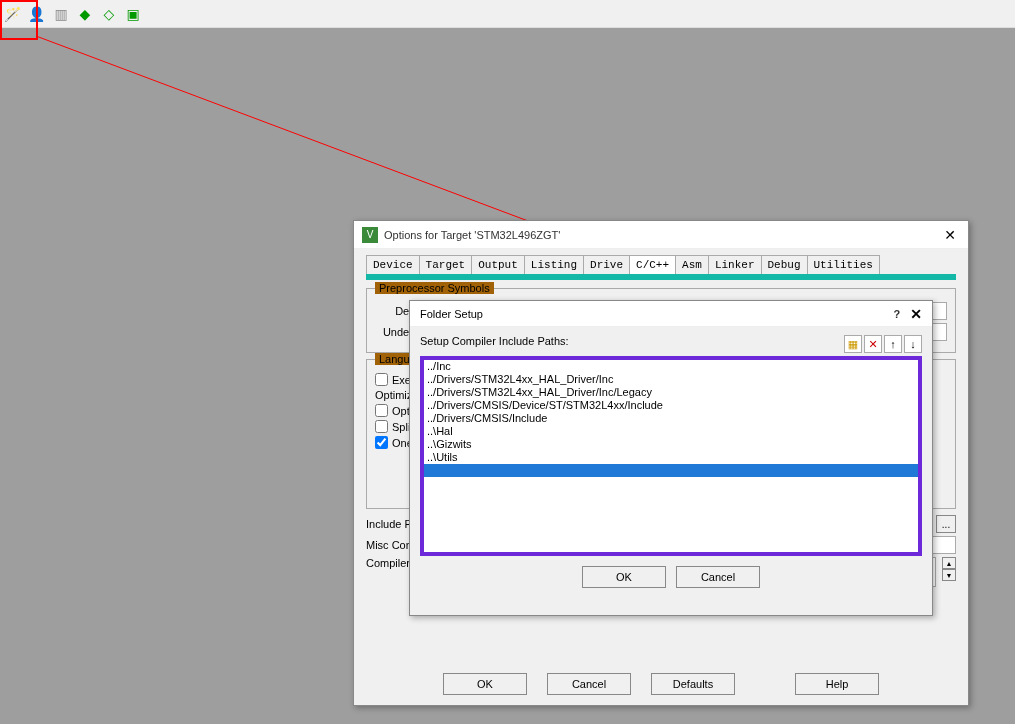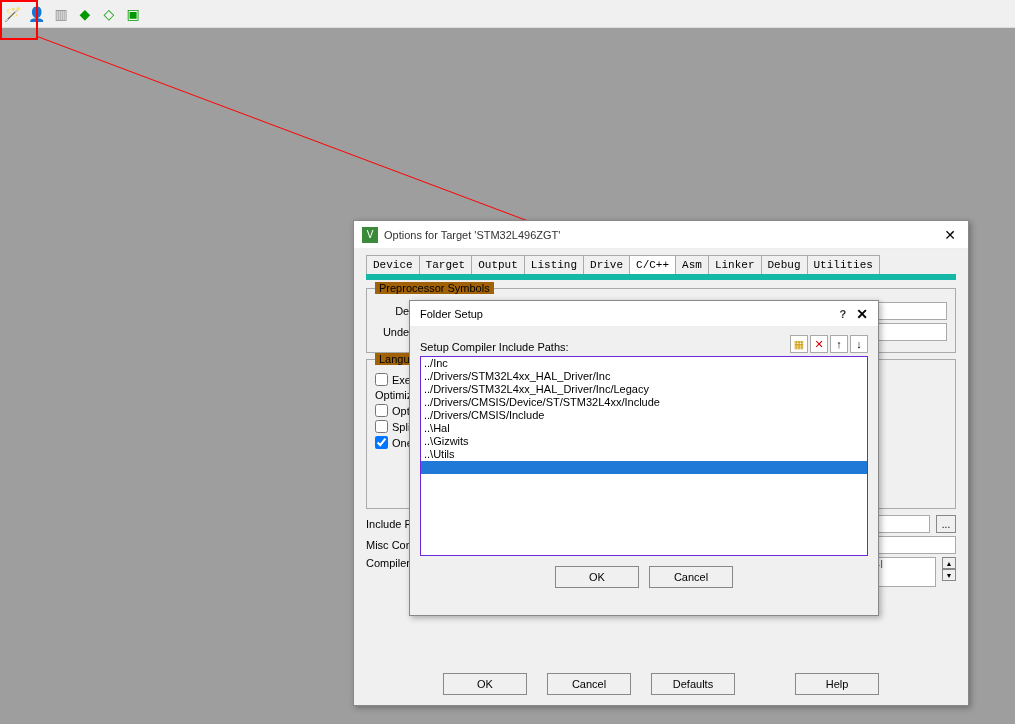--- a/index.html
+++ b/index.html
@@ -191,21 +191,21 @@
   padding: 0;
   border: 1px solid #888;
   background: #f0f0f0;
   cursor: pointer;
   line-height: 1;
 }
 
 
 .dlg-folder {
   top: 300px; left: 409px;
-  width: 470px; height: 316px;
+  width: 524px; height: 316px;
   background: #fff;
   z-index: 10;
 }
 .fs-titlebar {
   height: 26px;
   display: flex;
   align-items: center;
   padding: 0 10px;
   border-bottom: 1px solid #eee;
 }
@@ -213,38 +213,38 @@
 .fs-help { font-weight: bold; margin-right: 10px; cursor: pointer; color:#333; }
 .fs-close { cursor: pointer; font-size: 14px; font-weight: bold; }
 .fs-body {
   padding: 8px 10px;
   height: calc(100% - 26px);
   position: relative;
   background: #f0f0f0;
 }
 .fs-label-row {
   display: flex;
-  align-items: flex-end;
+  align-items: flex-start;
   margin-bottom: 3px;
 }
 .fs-label { flex: 1; }
 .fs-icons { display: flex; gap: 2px; }
 .fs-icon-btn {
   width: 18px; height: 18px;
   border: 1px solid #aaa;
   background: #fff;
   display: flex;
   align-items: center;
   justify-content: center;
   cursor: pointer;
   font-size: 11px;
 }
 .fs-list {
   background: #fff;
-  border: 1px solid #6d28d9;
+  border: 4px solid #6d28d9;
   height: 200px;
   overflow: auto;
   font-size: 11px;
 }
 .fs-item {
   padding: 0 3px;
   line-height: 13px;
   white-space: nowrap;
 }
 .fs-item.selected {

